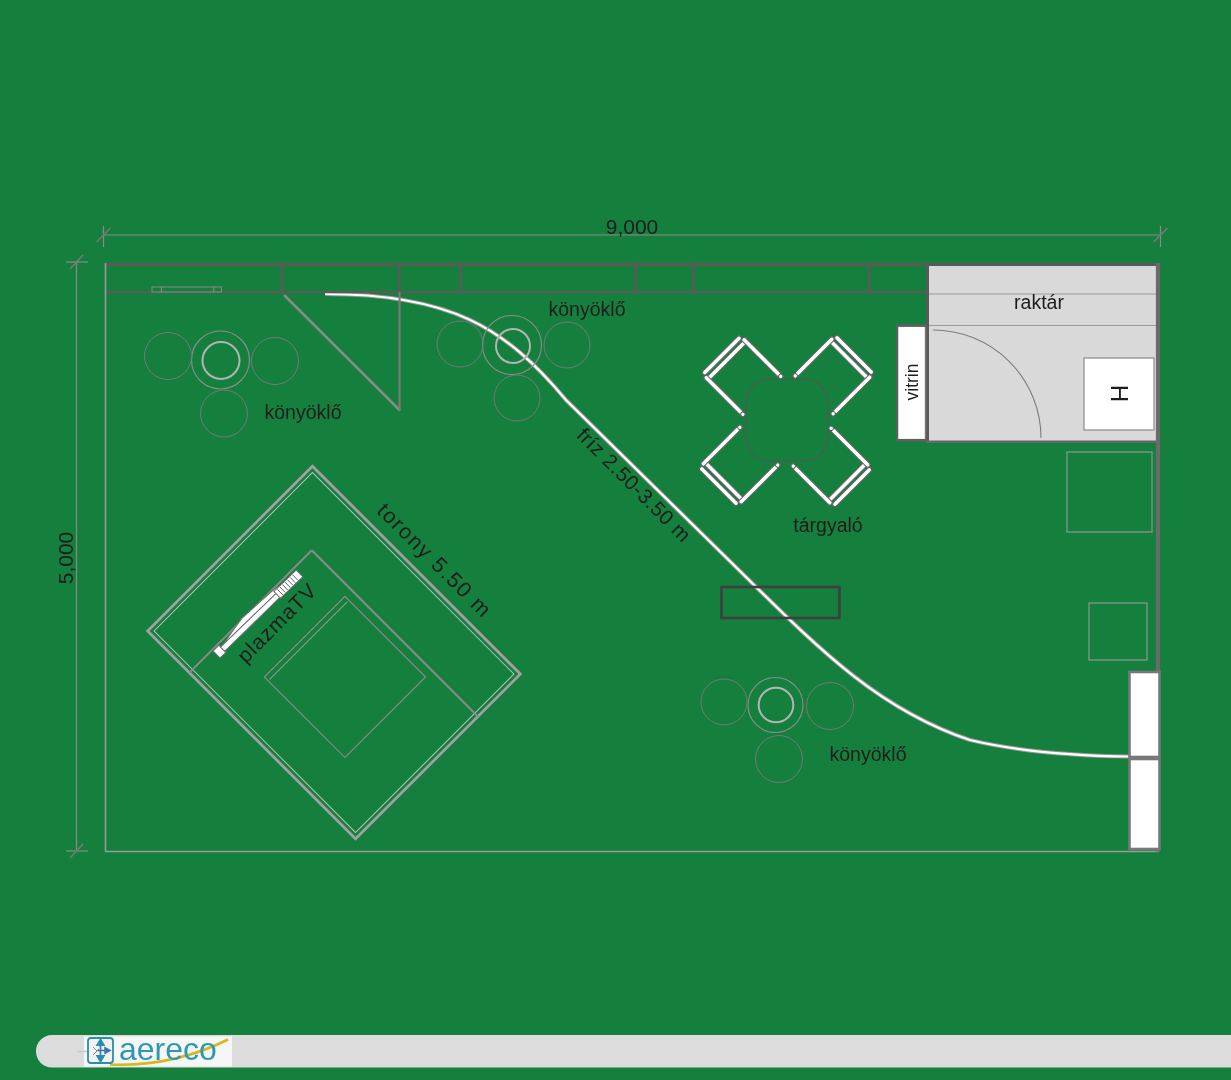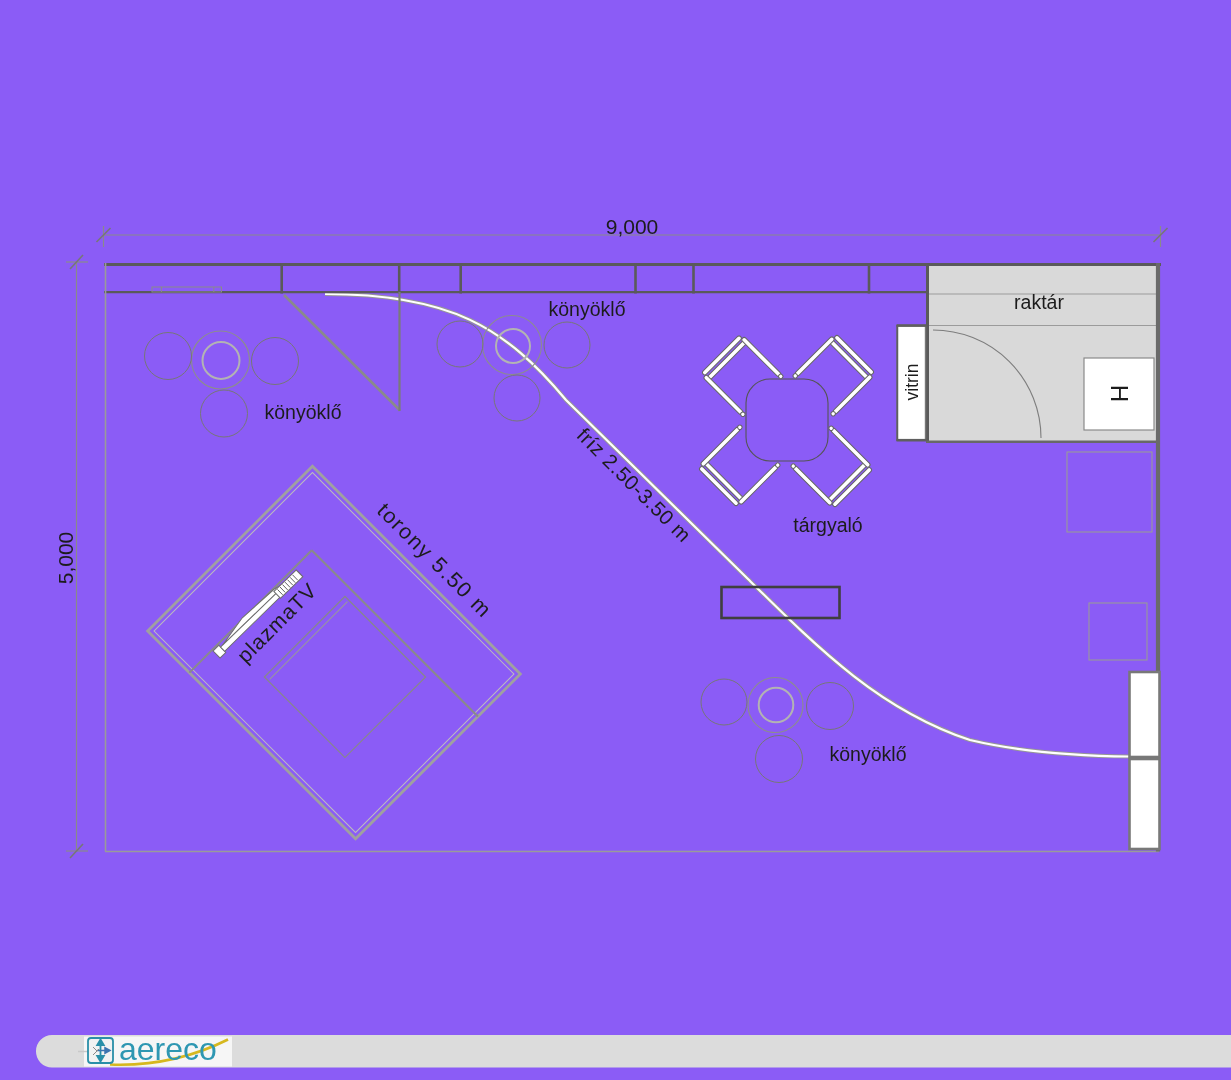--- a/index.html
+++ b/index.html
@@ -1,16 +1,16 @@
 <!DOCTYPE html>
 <html><head>
 <meta charset="utf-8">
 <style>
 html,body{margin:0;padding:0;background:#fff;}
-#page{position:relative;width:1231px;height:1080px;background:#8b5cf6;overflow:hidden;}
+#page{position:relative;width:1231px;height:1080px;background:#15803d;overflow:hidden;}
 svg{position:absolute;top:0;left:0;}
 text{font-family:"Liberation Sans", sans-serif;fill:#1c1c1c;}
 </style>
 </head>
 <body>
 <div id="page">
 <svg width="1231" height="1080" viewBox="0 0 1231 1080">
 
 <g stroke="#8a8a8a" stroke-width="1.2" fill="none">
 <line x1="103.5" y1="235" x2="1160.5" y2="235"></line>

